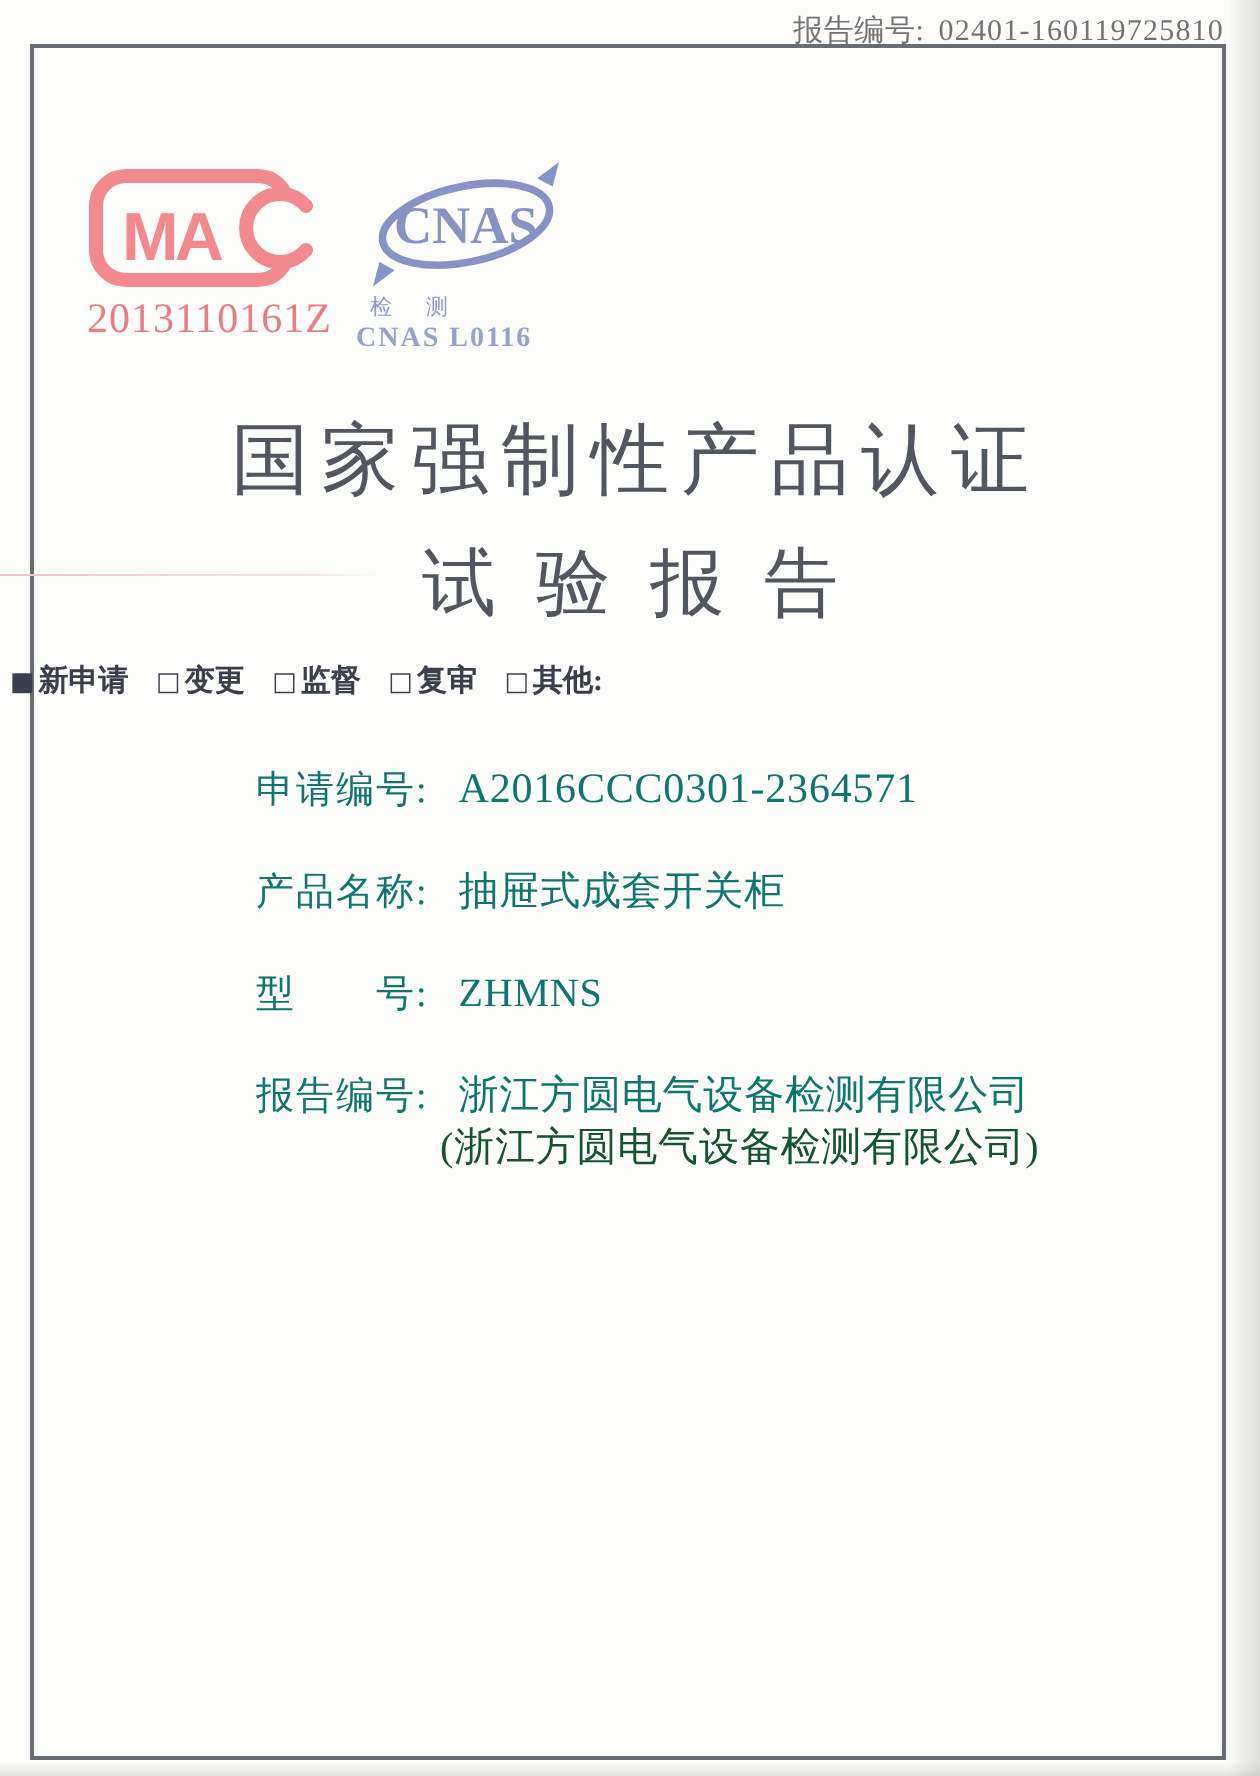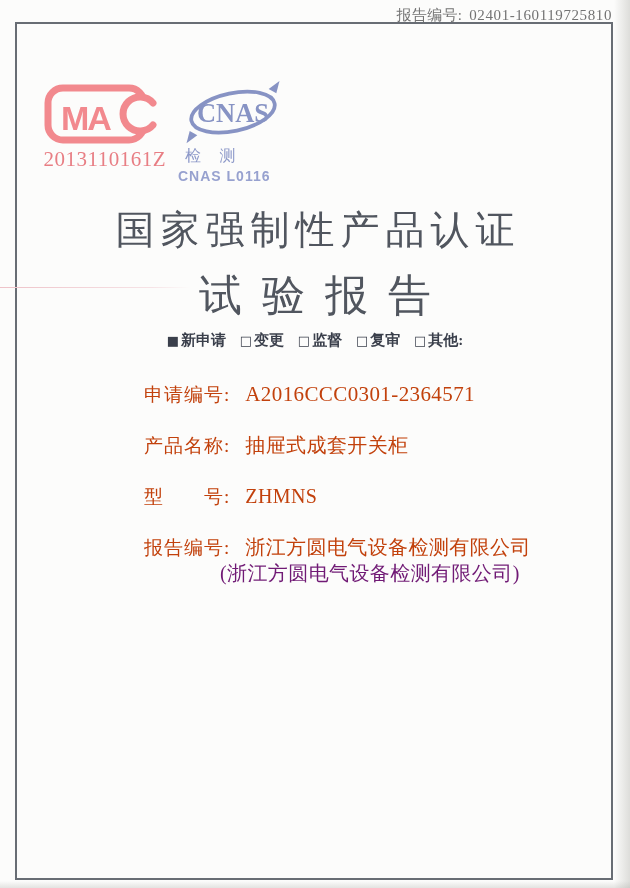--- a/index.html
+++ b/index.html
@@ -43,48 +43,48 @@
   .cma-no {
     margin-top:1px; font-size:21px; color:#e87e84; letter-spacing:0.5px;
     font-family:Liberation Serif, serif;
   }
   
   .cnas-block {
     position:absolute; left:178px; top:80px; width:110px; 
     font-family:"Liberation Sans","DejaVu Sans",sans-serif;
   }
   .cnas-block svg { display:block; margin:0 auto; }
-  .cnas-jiance { font-size:16px; color:#8d99c9; letter-spacing:7px; text-indent:7px; margin-top:-2px; }
-  .cnas-code { font-size:14px; font-weight:bold; color:#97a1cf; letter-spacing:1px; margin-top:1px; }
+  .cnas-jiance { font-size:11px; color:#8d99c9; letter-spacing:7px; text-indent:7px; margin-top:-2px; }
+  .cnas-code { font-size:14px; font-weight:bold; color:#97a1cf; letter-spacing:1px; margin-top:1px;font-family:Liberation Serif, serif; }
   
   .title1 {
     position:absolute; top:203px; left:0; width:630px; text-align:center;
     font-size:39px; color:#51565f; letter-spacing:6px; text-indent:6px; font-weight:500;
   }
   .title2 {
     position:absolute; top:267px; left:0; width:630px; text-align:center;
-    font-size:43px; color:#51565f; letter-spacing:20px; text-indent:20px; font-weight:500;
+    font-size:37px; color:#51565f; letter-spacing:20px; text-indent:20px; font-weight:500;
   }
   
   .cb-row {
-    position:absolute; top:331px; left:0; width:630px; text-align:center;
+    position:absolute; top:331px; left:0; width:630px; text-align:left;
     font-size:15px; font-weight:bold; color:#3a3f4b;
   }
   .cb-item { display:inline-block; margin:0 5px; }
   .cb-glyph { font-family:"DejaVu Sans",sans-serif; font-size:13px; margin-right:2px; }
   
-  .f-row { position:absolute; left:144px; font-size:19px; color:#c2410c; white-space:nowrap; }
+  .f-row { position:absolute; left:128px; font-size:19px; color:#0f766e; white-space:nowrap; }
   .f-label { letter-spacing:1px; }
   .f-value { margin-left:15px; font-size:20px; letter-spacing:0.4px; }
   .row-appno { top:382px; }
   .row-appno .f-value { font-size:21px; }
   .row-product { top:432px; }
   .row-model { top:484px; }
   .row-org { top:534px; }
-  .row-org2 { position:absolute; left:220px; top:560px; font-size:20px; color:#701a75; letter-spacing:0.4px;font-family:Liberation Serif, serif; }
+  .row-org2 { position:absolute; left:220px; top:560px; font-size:20px; color:#14532d; letter-spacing:0.4px;font-family:Liberation Serif, serif; }
   
   .cqc-block { position:absolute; left:253px; top:629px; width:100px; }
   .cqc-block svg { display:block; }
 </style>
 </head>
 <body>
 
 <div class="page">
 
   <div class="report-no">

